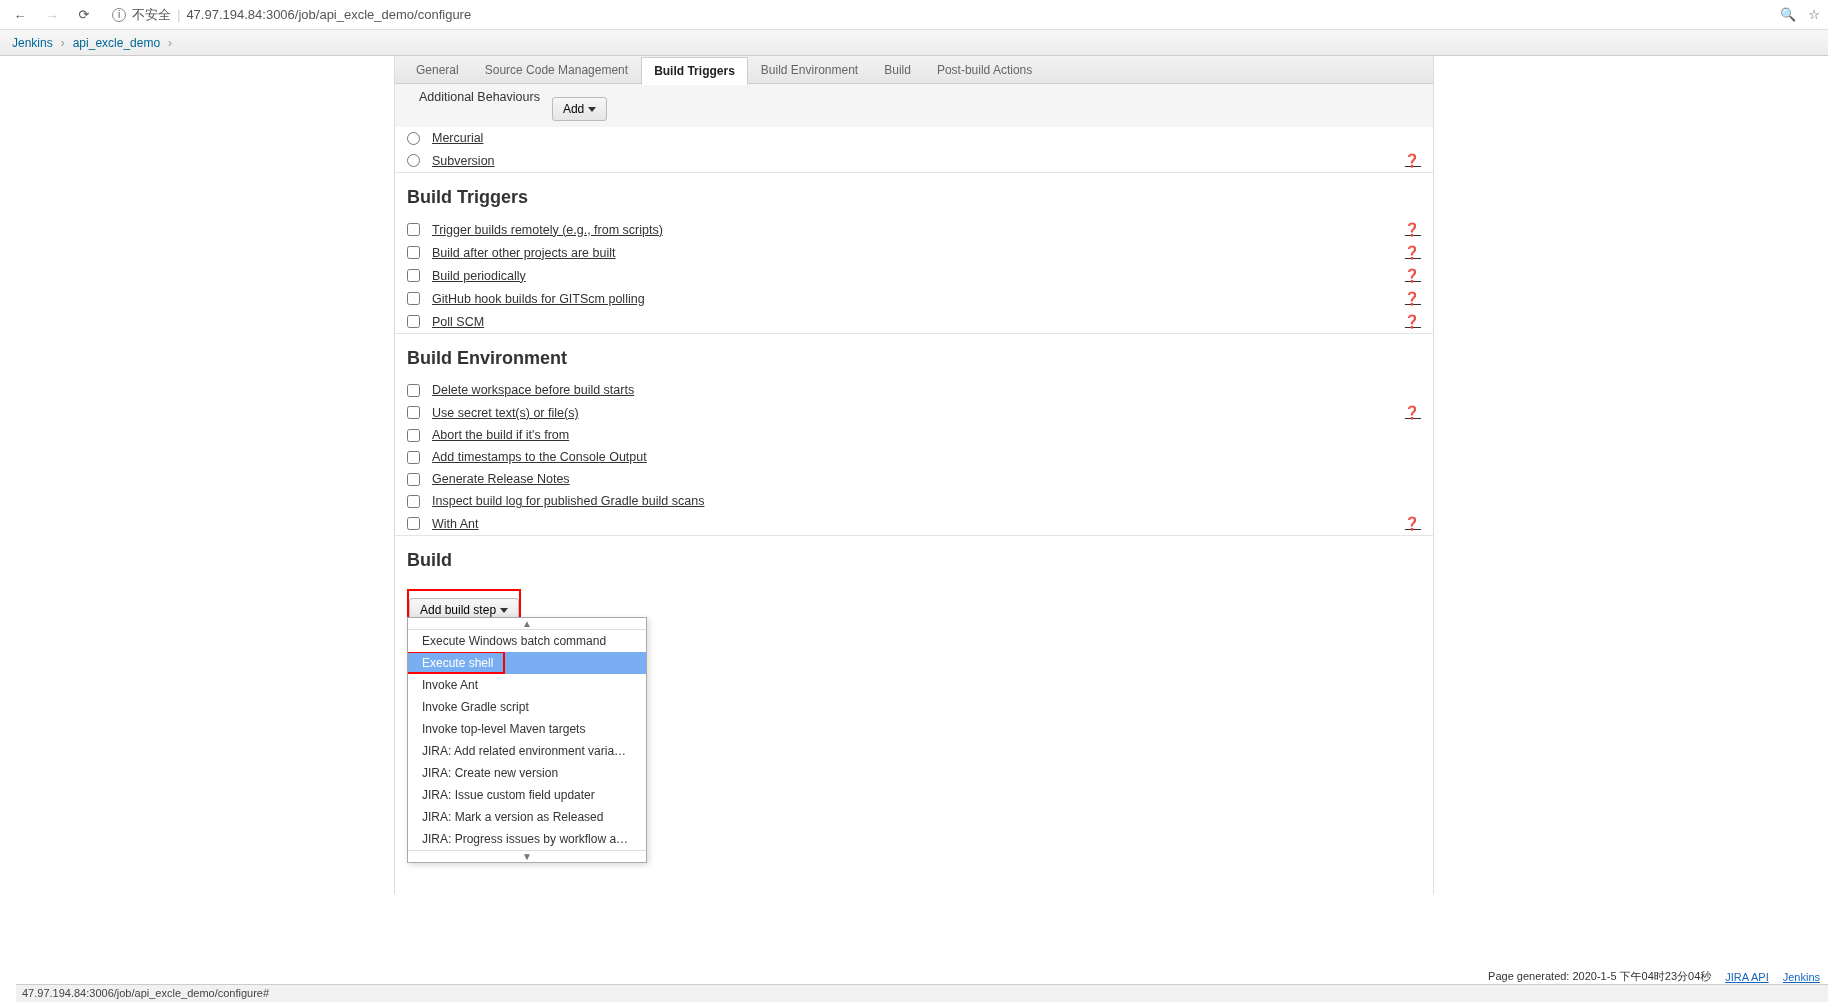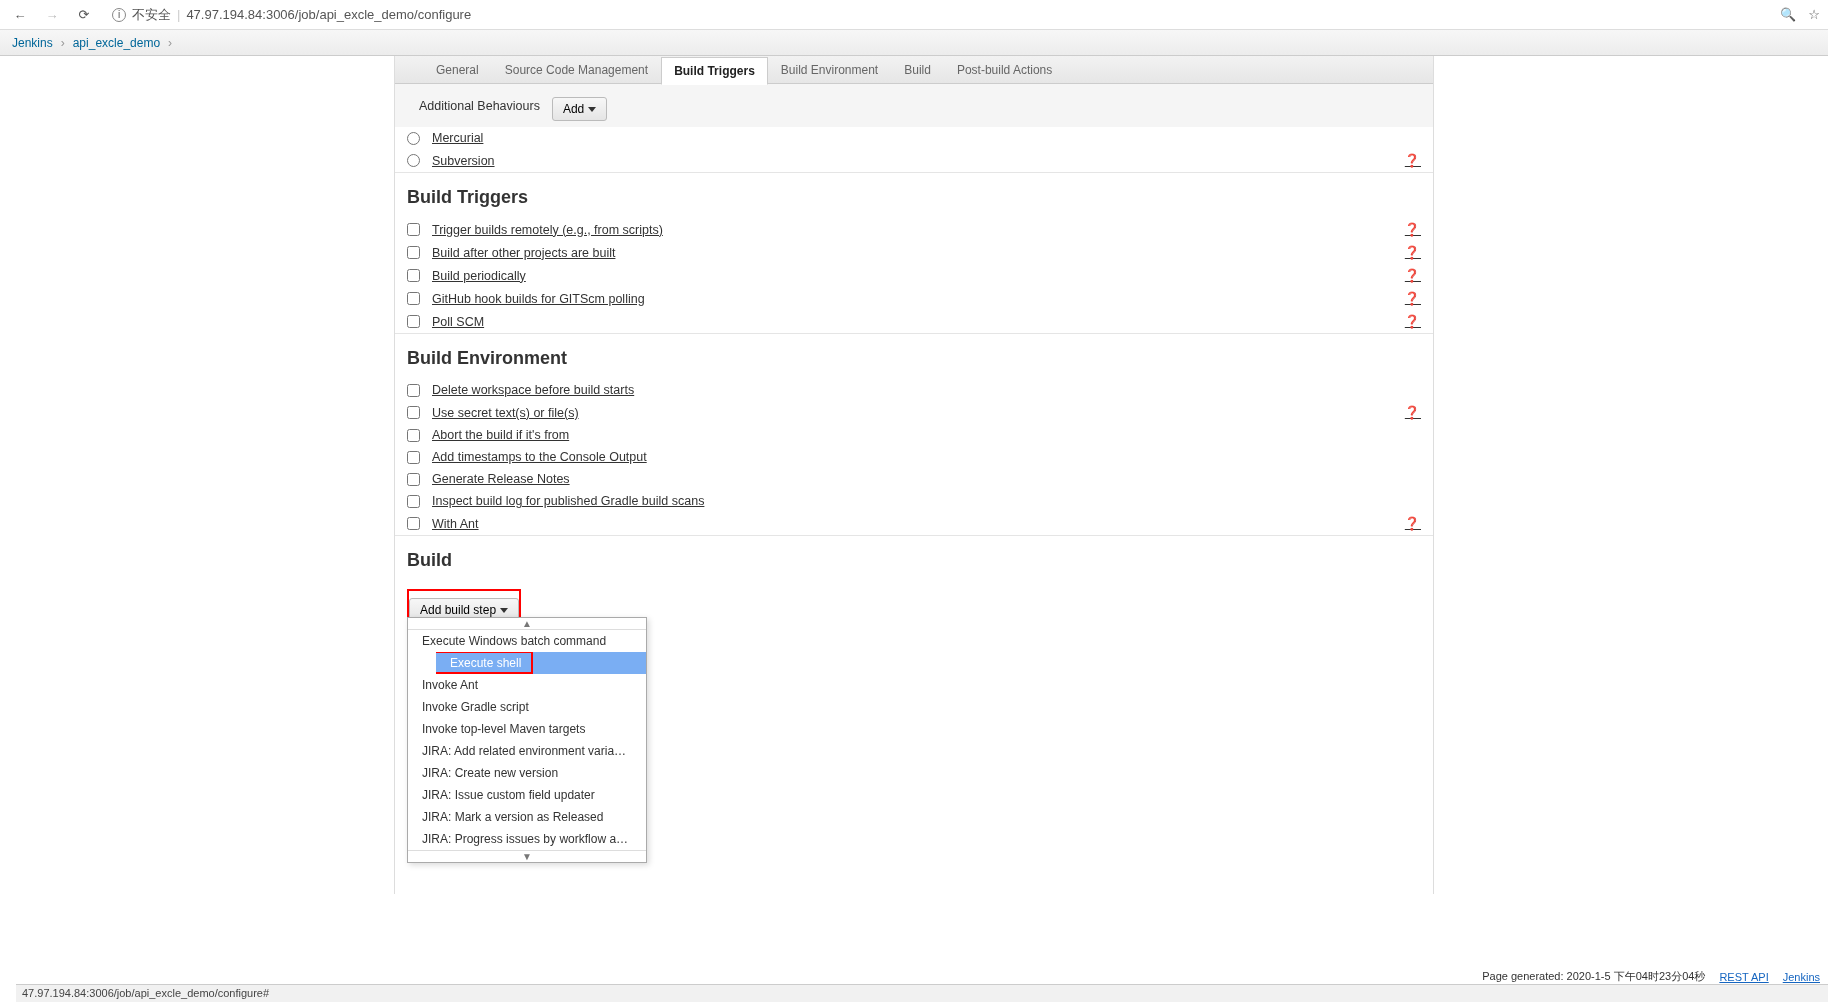--- a/index.html
+++ b/index.html
@@ -16,43 +16,43 @@
 
 .breadcrumb-bar { height: 26px; background: linear-gradient(#f7f7f7, #ececec); border-bottom: 1px solid #ccc; display: flex; align-items: center; padding: 0 12px; font-size: 12px; gap: 8px; }
 .breadcrumb-bar a { color: #069; text-decoration: none; }
 .breadcrumb-sep { color: #999; }
 
 
 .main { display: flex; justify-content: center; }
 .config-panel { width: 1040px; border-left: 1px solid #ddd; border-right: 1px solid #ddd; background: #fff; position: relative; }
 
 
-.tab-bar { background: linear-gradient(#f2f2f2,#e6e6e6); border-bottom: 1px solid #ccc; display: flex; padding-left: 28px; height: 28px; align-items: flex-start; }
+.tab-bar { background: linear-gradient(#f2f2f2,#e6e6e6); border-bottom: 1px solid #ccc; display: flex; padding-left: 8px; height: 28px; align-items: flex-start; }
 .tab { padding: 6px 12px; font-size: 12px; color: #666; cursor: pointer; border: 1px solid transparent; }
 .tab.active { background: #fff; border: 1px solid #ccc; border-bottom: 1px solid #fff; position: relative; top: 1px; color: #222; font-weight: bold; }
 
 
 .section-header { font-size: 18px; font-weight: bold; padding: 14px 12px 10px; border-top: 1px solid #e5e5e5; }
 .row { display: flex; align-items: center; padding: 4px 12px; font-size: 12.5px; gap: 8px; text-decoration: underline; }
 .row input[type=checkbox], .row input[type=radio] { margin-right: 4px; }
 .help-icon { color: #4a6785; font-size: 13px; margin-left: auto; cursor: pointer; }
-.add-behaviour-row { background: #f5f5f5; padding: 6px 24px; display: flex; align-items: center; gap: 12px; font-size: 12.5px; }
+.add-behaviour-row { background: #f5f5f5; padding: 6px 24px; display: flex; gap: 12px; font-size: 12.5px; }
 
 .btn { background: linear-gradient(#f7f7f7,#e5e5e5); border: 1px solid #bbb; border-radius: 3px; padding: 4px 10px; font-size: 12px; cursor: pointer; display: inline-flex; align-items: center; gap: 4px; margin-top: 7px; }
 .btn .caret { width: 0; height: 0; border-left: 4px solid transparent; border-right: 4px solid transparent; border-top: 5px solid #333; }
 
 
 .build-step-area { position: relative; padding: 8px 0 20px 12px; }
 .highlight-red { border: 2px solid red; display: inline-block; }
 .dropdown-menu { position: absolute; top: 36px; left: 12px; width: 240px; background: #fff; border: 1px solid #aaa; box-shadow: 2px 2px 6px rgba(0,0,0,0.15); z-index: 10; }
 .dropdown-scroll { text-align: center; color: #777; font-size: 10px; border-bottom: 1px solid #ddd; cursor: pointer; }
 .dropdown-scroll.bottom { border-top: 1px solid #ddd; border-bottom: none; }
 .dropdown-item { padding: 4px 14px; font-size: 12px; cursor: pointer; white-space: nowrap; overflow: hidden; text-overflow: ellipsis; }
 .dropdown-item.highlighted { background: #7aaef3; color: #fff; }
-.red-overlay-item { position: relative; margin-left: 28px; }
+.red-overlay-item { position: relative; }
 .red-overlay-item::after { content: ''; position: absolute; left: -2px; top: -1px; width: 95px; height: 19px; border: 2px solid red; pointer-events: none; }
 
 
 .footer { position: fixed; bottom: 18px; right: 8px; font-size: 11px; color: #333; display: flex; gap: 14px; align-items: center; text-align: center; }
 .footer a { color: #1565c0; text-decoration: underline; }
 .status-bar { position: fixed; bottom: 0; left: 16px; right: 0; height: 18px; background: #f1f1f1; border-top: 1px solid #ccc; font-size: 11px; color: #444; padding: 2px 6px; }
 
 .spacer-bottom { height: 250px; }
 </style>
 </head>
@@ -194,19 +194,19 @@
         <div class="dropdown-scroll bottom">▼</div>
       </div>
     </div>
 
     <div class="spacer-bottom"></div>
   </div>
 </div>
 
 <div class="footer">
   <span>Page generated: 2020-1-5 下午04时23分04秒</span>
-  <a href="#">REST API</a>
+  <a href="#">JIRA API</a>
   <a href="#">Jenkins</a>
 </div>
 
 <div class="status-bar">
   <span>47.97.194.84:3006/job/api_excle_demo/configure#</span>
 </div>
 
 </body></html>

